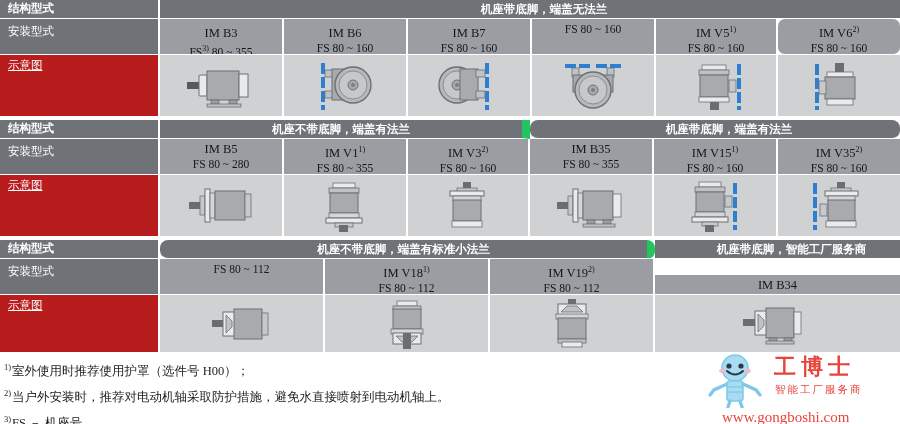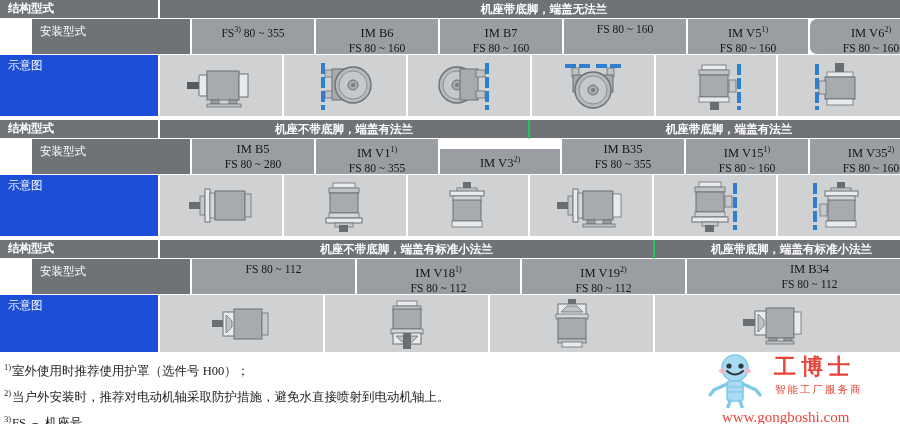--- a/index.html
+++ b/index.html
@@ -61,33 +61,33 @@
   .grp {
     box-sizing: border-box;
     background: #6f7378;
     color: #ffffff;
     font-family: "Liberation Sans", "DejaVu Sans", sans-serif;
     font-size: 11.5px;
     font-weight: bold;
     line-height: 19px;
     text-align: center;
     border-bottom: 1px solid #ffffff;
-    border-right: 2px solid #22c55e;
+    border-right: 8px solid #22c55e;
     white-space: nowrap;
     overflow: hidden;
   }
   .grp:last-child { border-right: none; padding-left: 28px; }
   .grp-row .lbl {
     line-height: 15px;
     padding: 1px 0 0 8px;
     font-weight: bold;
   }
 
   
-  .name-row { height: 36px; padding-left: 32px; }
+  .name-row { height: 36px; }
   .cell-name {
     box-sizing: border-box;
     background: #9a9da1;
     color: #14161a;
     text-align: center;
     border-right: 2px solid #ffffff;
     border-bottom: 1px solid #ffffff;
     padding-top: 3px;
     overflow: hidden;
   }
@@ -117,21 +117,21 @@
     box-sizing: border-box;
     background: #cfd1d3;
     border-right: 2px solid #ffffff;
     position: relative;
     display: flex;
     align-items: center;
     justify-content: center;
     overflow: hidden;
   }
   .cell-dia:last-child { border-right: none; }
-  .dia-row .lbl { background: #1d4ed8; border-bottom: none; }
+  .dia-row .lbl { background: #b91c1c; border-bottom: none; text-decoration: underline; }
 
   
   .notes {
     position: absolute;
     left: 4px;
     top: 356px;
     width: 640px;
   }
   .note {
     font-family: "Liberation Serif", "DejaVu Serif", serif;
@@ -202,20 +202,21 @@
 
   <div class="block" id="block-1">
     <div class="row grp-row" style="top:0px;">
       <div class="lbl">结构型式</div>
       <div class="grp" style="width:740px;flex:0 0 740px;">机座带底脚，端盖无法兰</div>
     </div>
 
     <div class="row name-row" style="top:19px;">
       <div class="lbl tall">安装型式</div>
       <div class="cell-name" style="width:124px;flex:0 0 124px;">
+        <div class="nm"><span>IM B3</span><sup></sup></div>
         <div class="fs"><span>FS</span><sup>3)</sup> <span>80 ~ 355</span></div>
       </div>
       <div class="cell-name" style="width:124px;flex:0 0 124px;">
         <div class="nm"><span>IM B6</span><sup></sup></div>
         <div class="fs"><span>FS</span> <span>80 ~ 160</span></div>
       </div>
       <div class="cell-name" style="width:124px;flex:0 0 124px;">
         <div class="nm"><span>IM B7</span><sup></sup></div>
         <div class="fs"><span>FS</span> <span>80 ~ 160</span></div>
       </div>
@@ -333,34 +334,34 @@
           <rect x="30" y="21" width="7" height="13" fill="#c6c9cb" stroke="#6d7073" stroke-width="0.8"></rect>
         </svg>
       </div>
     </div>
   </div>
 
   <div class="block" id="block-2">
     <div class="row grp-row" style="top:0px;">
       <div class="lbl">结构型式</div>
       <div class="grp" style="width:370px;flex:0 0 370px;">机座不带底脚，端盖有法兰</div>
-      <div class="grp" style="width:370px;flex:0 0 370px;">机座带底脚，端盖有法兰</div>
+      <div class="grp" style="width:370px;flex:0 0 370px;border-radius:8px;">机座带底脚，端盖有法兰</div>
     </div>
 
     <div class="row name-row" style="top:19px;">
       <div class="lbl tall">安装型式</div>
       <div class="cell-name" style="width:124px;flex:0 0 124px;">
         <div class="nm"><span>IM B5</span></div>
         <div class="fs"><span>FS</span> <span>80 ~ 280</span></div>
       </div>
       <div class="cell-name" style="width:124px;flex:0 0 124px;">
         <div class="nm"><span>IM V1</span><sup>1)</sup></div>
         <div class="fs"><span>FS</span> <span>80 ~ 355</span></div>
       </div>
-      <div class="cell-name" style="width:122px;flex:0 0 122px;margin-top:10px;">
+      <div class="cell-name" style="width:122px;flex:0 0 122px;">
         <div class="nm"><span>IM V3</span><sup>2)</sup></div>
         <div class="fs"><span>FS</span> <span>80 ~ 160</span></div>
       </div>
       <div class="cell-name" style="width:124px;flex:0 0 124px;">
         <div class="nm"><span>IM B35</span></div>
         <div class="fs"><span>FS</span> <span>80 ~ 355</span></div>
       </div>
       <div class="cell-name" style="width:124px;flex:0 0 124px;">
         <div class="nm"><span>IM V15</span><sup>1)</sup></div>
         <div class="fs"><span>FS</span> <span>80 ~ 160</span></div>
@@ -457,38 +458,38 @@
           <rect x="37" y="41" width="30" height="6" fill="#e9eaeb" stroke="#6d7073" stroke-width="0.8"></rect>
           <rect x="31" y="24" width="7" height="12" fill="#c6c9cb" stroke="#6d7073" stroke-width="0.8"></rect>
         </svg>
       </div>
     </div>
   </div>
 
   <div class="block" id="block-3">
     <div class="row grp-row" style="top:0px;">
       <div class="lbl">结构型式</div>
-      <div class="grp" style="width:495px;flex:0 0 495px;">机座不带底脚，端盖有标准小法兰</div>
-      <div class="grp" style="width:245px;flex:0 0 245px;">机座带底脚，端盖有标准小法兰</div>
+      <div class="grp" style="width:495px;flex:0 0 495px;border-radius:8px;">机座不带底脚，端盖有标准小法兰</div>
+      <div class="grp" style="width:245px;flex:0 0 245px;">机座带底脚，智能工厂服务商</div>
     </div>
 
     <div class="row name-row" style="top:19px;">
       <div class="lbl tall">安装型式</div>
       <div class="cell-name" style="width:165px;flex:0 0 165px;">
         <div class="fs"><span>FS</span> <span>80 ~ 112</span></div>
       </div>
       <div class="cell-name" style="width:165px;flex:0 0 165px;">
         <div class="nm"><span>IM V18</span><sup>1)</sup></div>
         <div class="fs"><span>FS</span> <span>80 ~ 112</span></div>
       </div>
       <div class="cell-name" style="width:165px;flex:0 0 165px;">
         <div class="nm"><span>IM V19</span><sup>2)</sup></div>
         <div class="fs"><span>FS</span> <span>80 ~ 112</span></div>
       </div>
-      <div class="cell-name" style="width:245px;flex:0 0 245px;">
+      <div class="cell-name" style="width:245px;flex:0 0 245px;margin-top:16px;">
         <div class="nm"><span>IM B34</span></div>
         <div class="fs"><span>FS</span> <span>80 ~ 112</span></div>
       </div>
     </div>
 
     <div class="row dia-row" style="top:55px;height:57px;">
       <div class="lbl">示意图</div>
 
       <div class="cell-dia" style="width:165px;flex:0 0 165px;">
         <svg width="120" height="50" viewBox="0 0 120 50">

